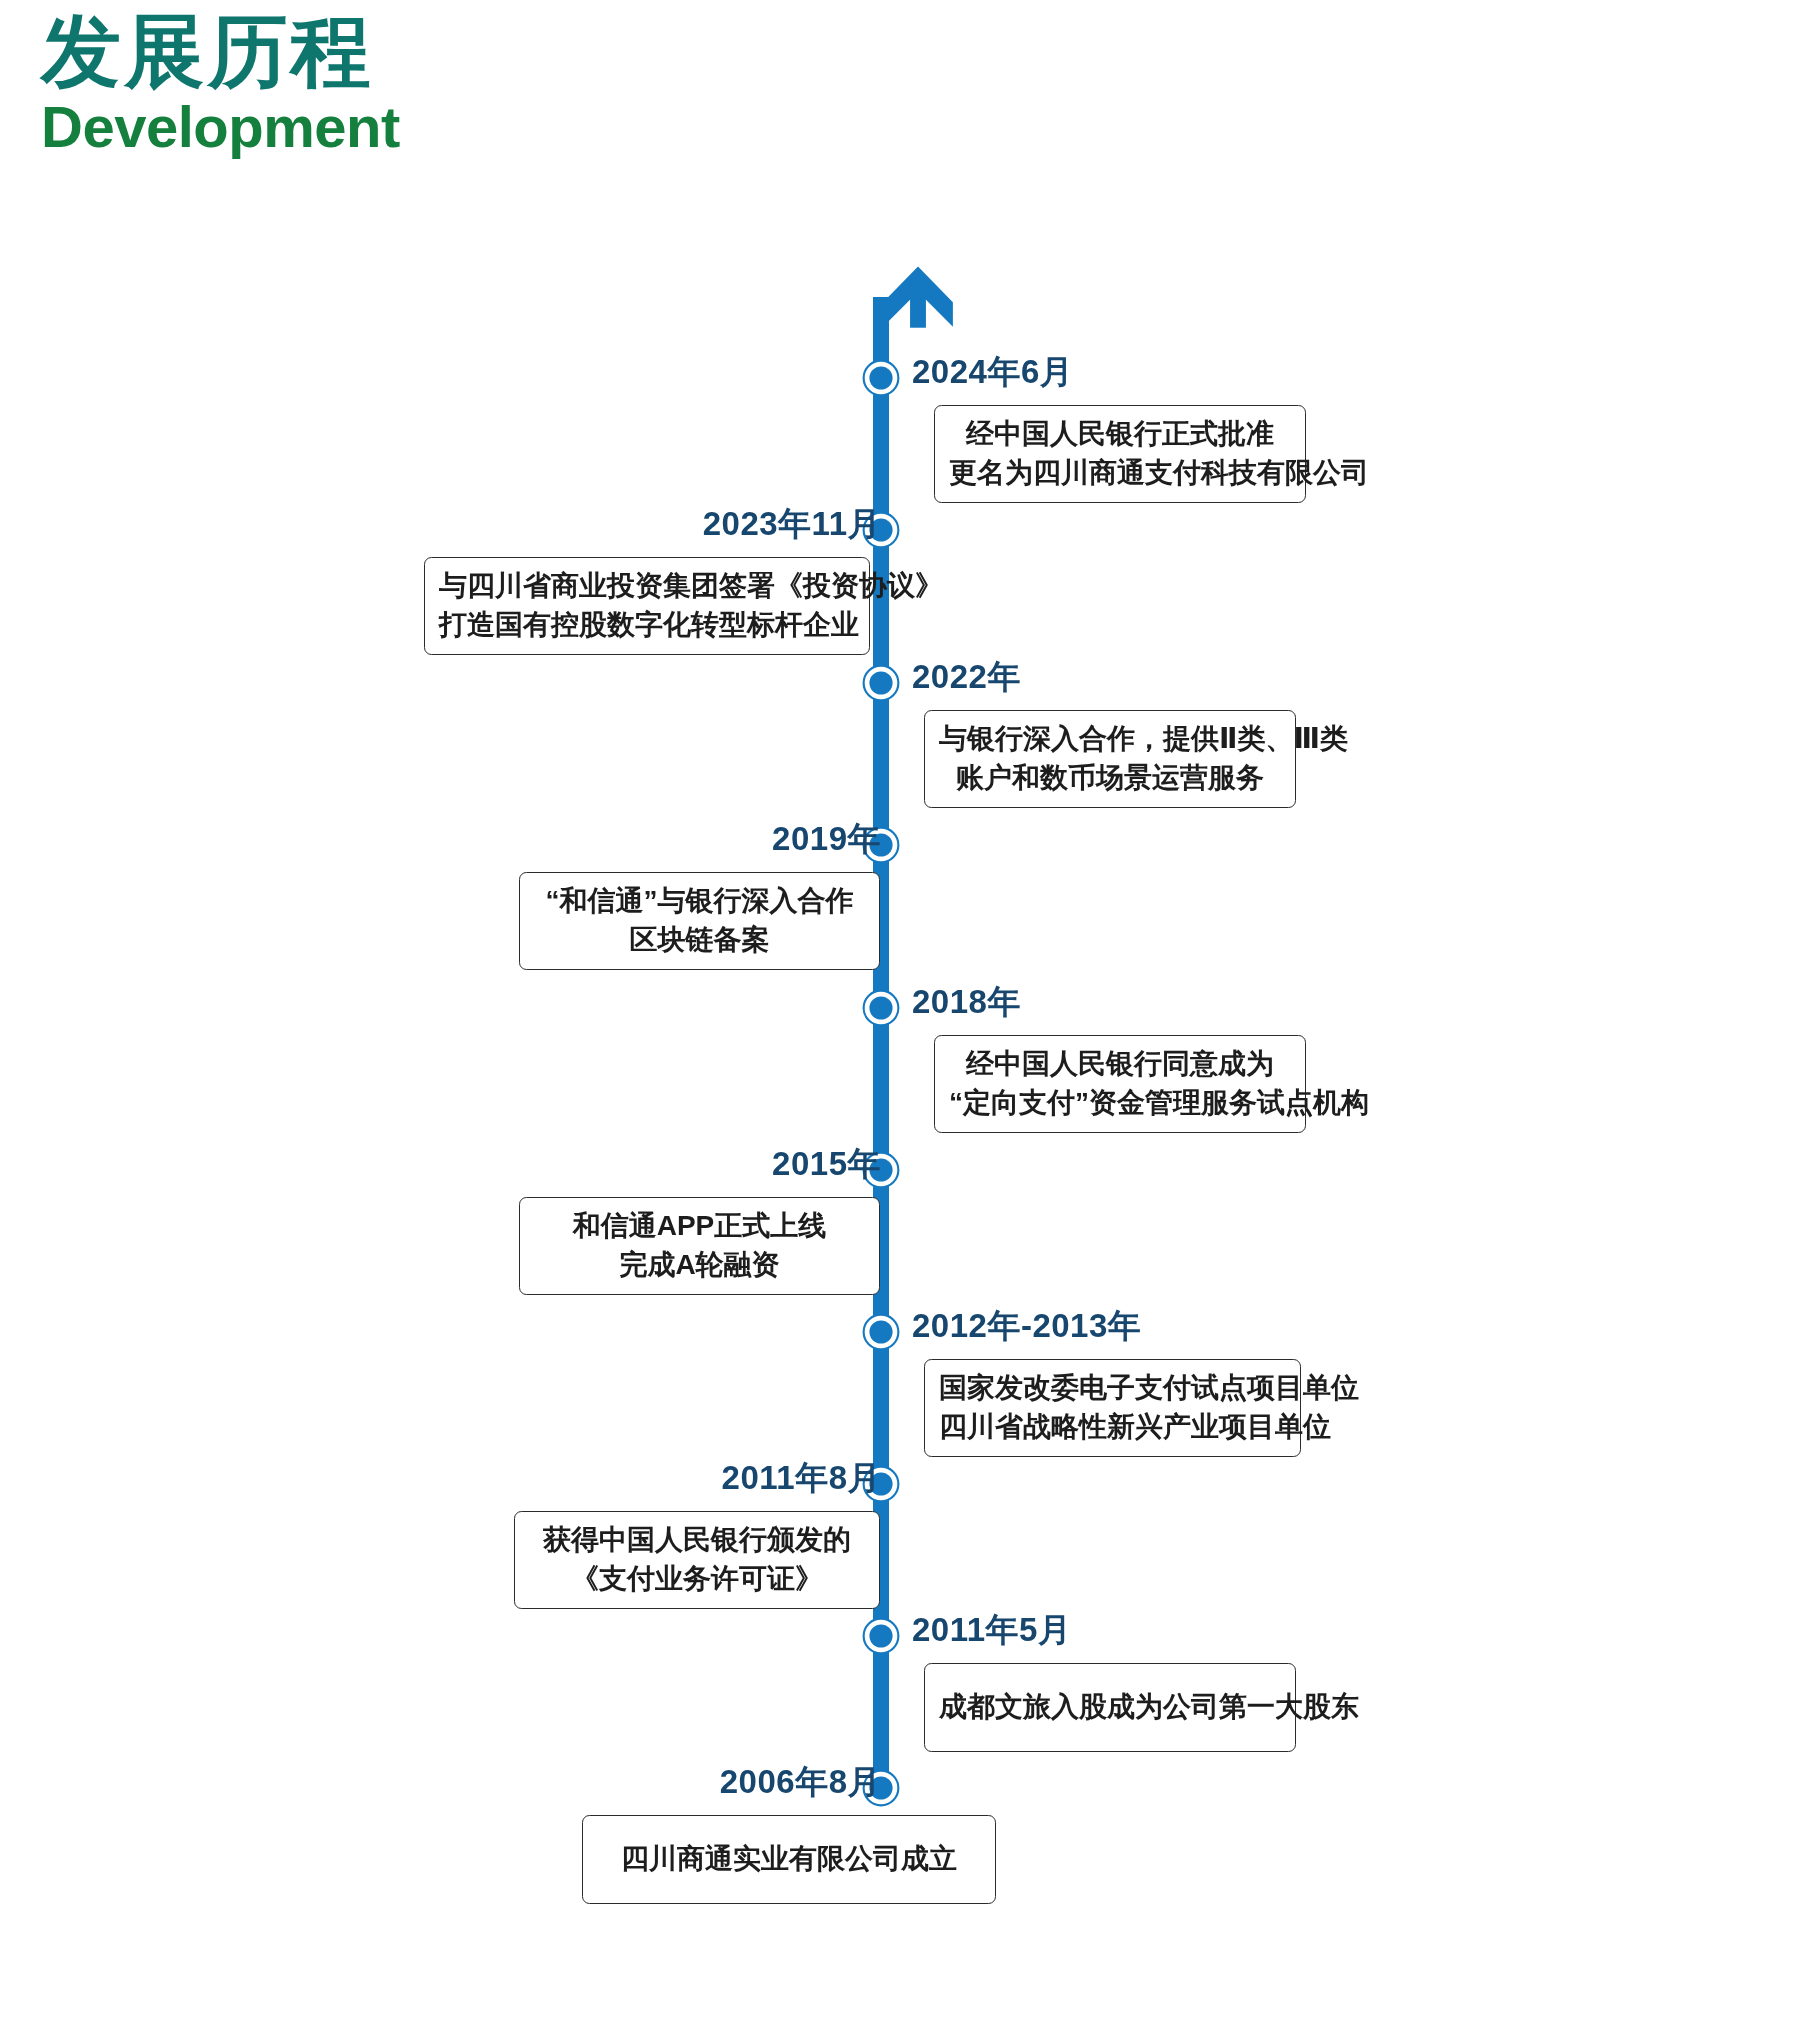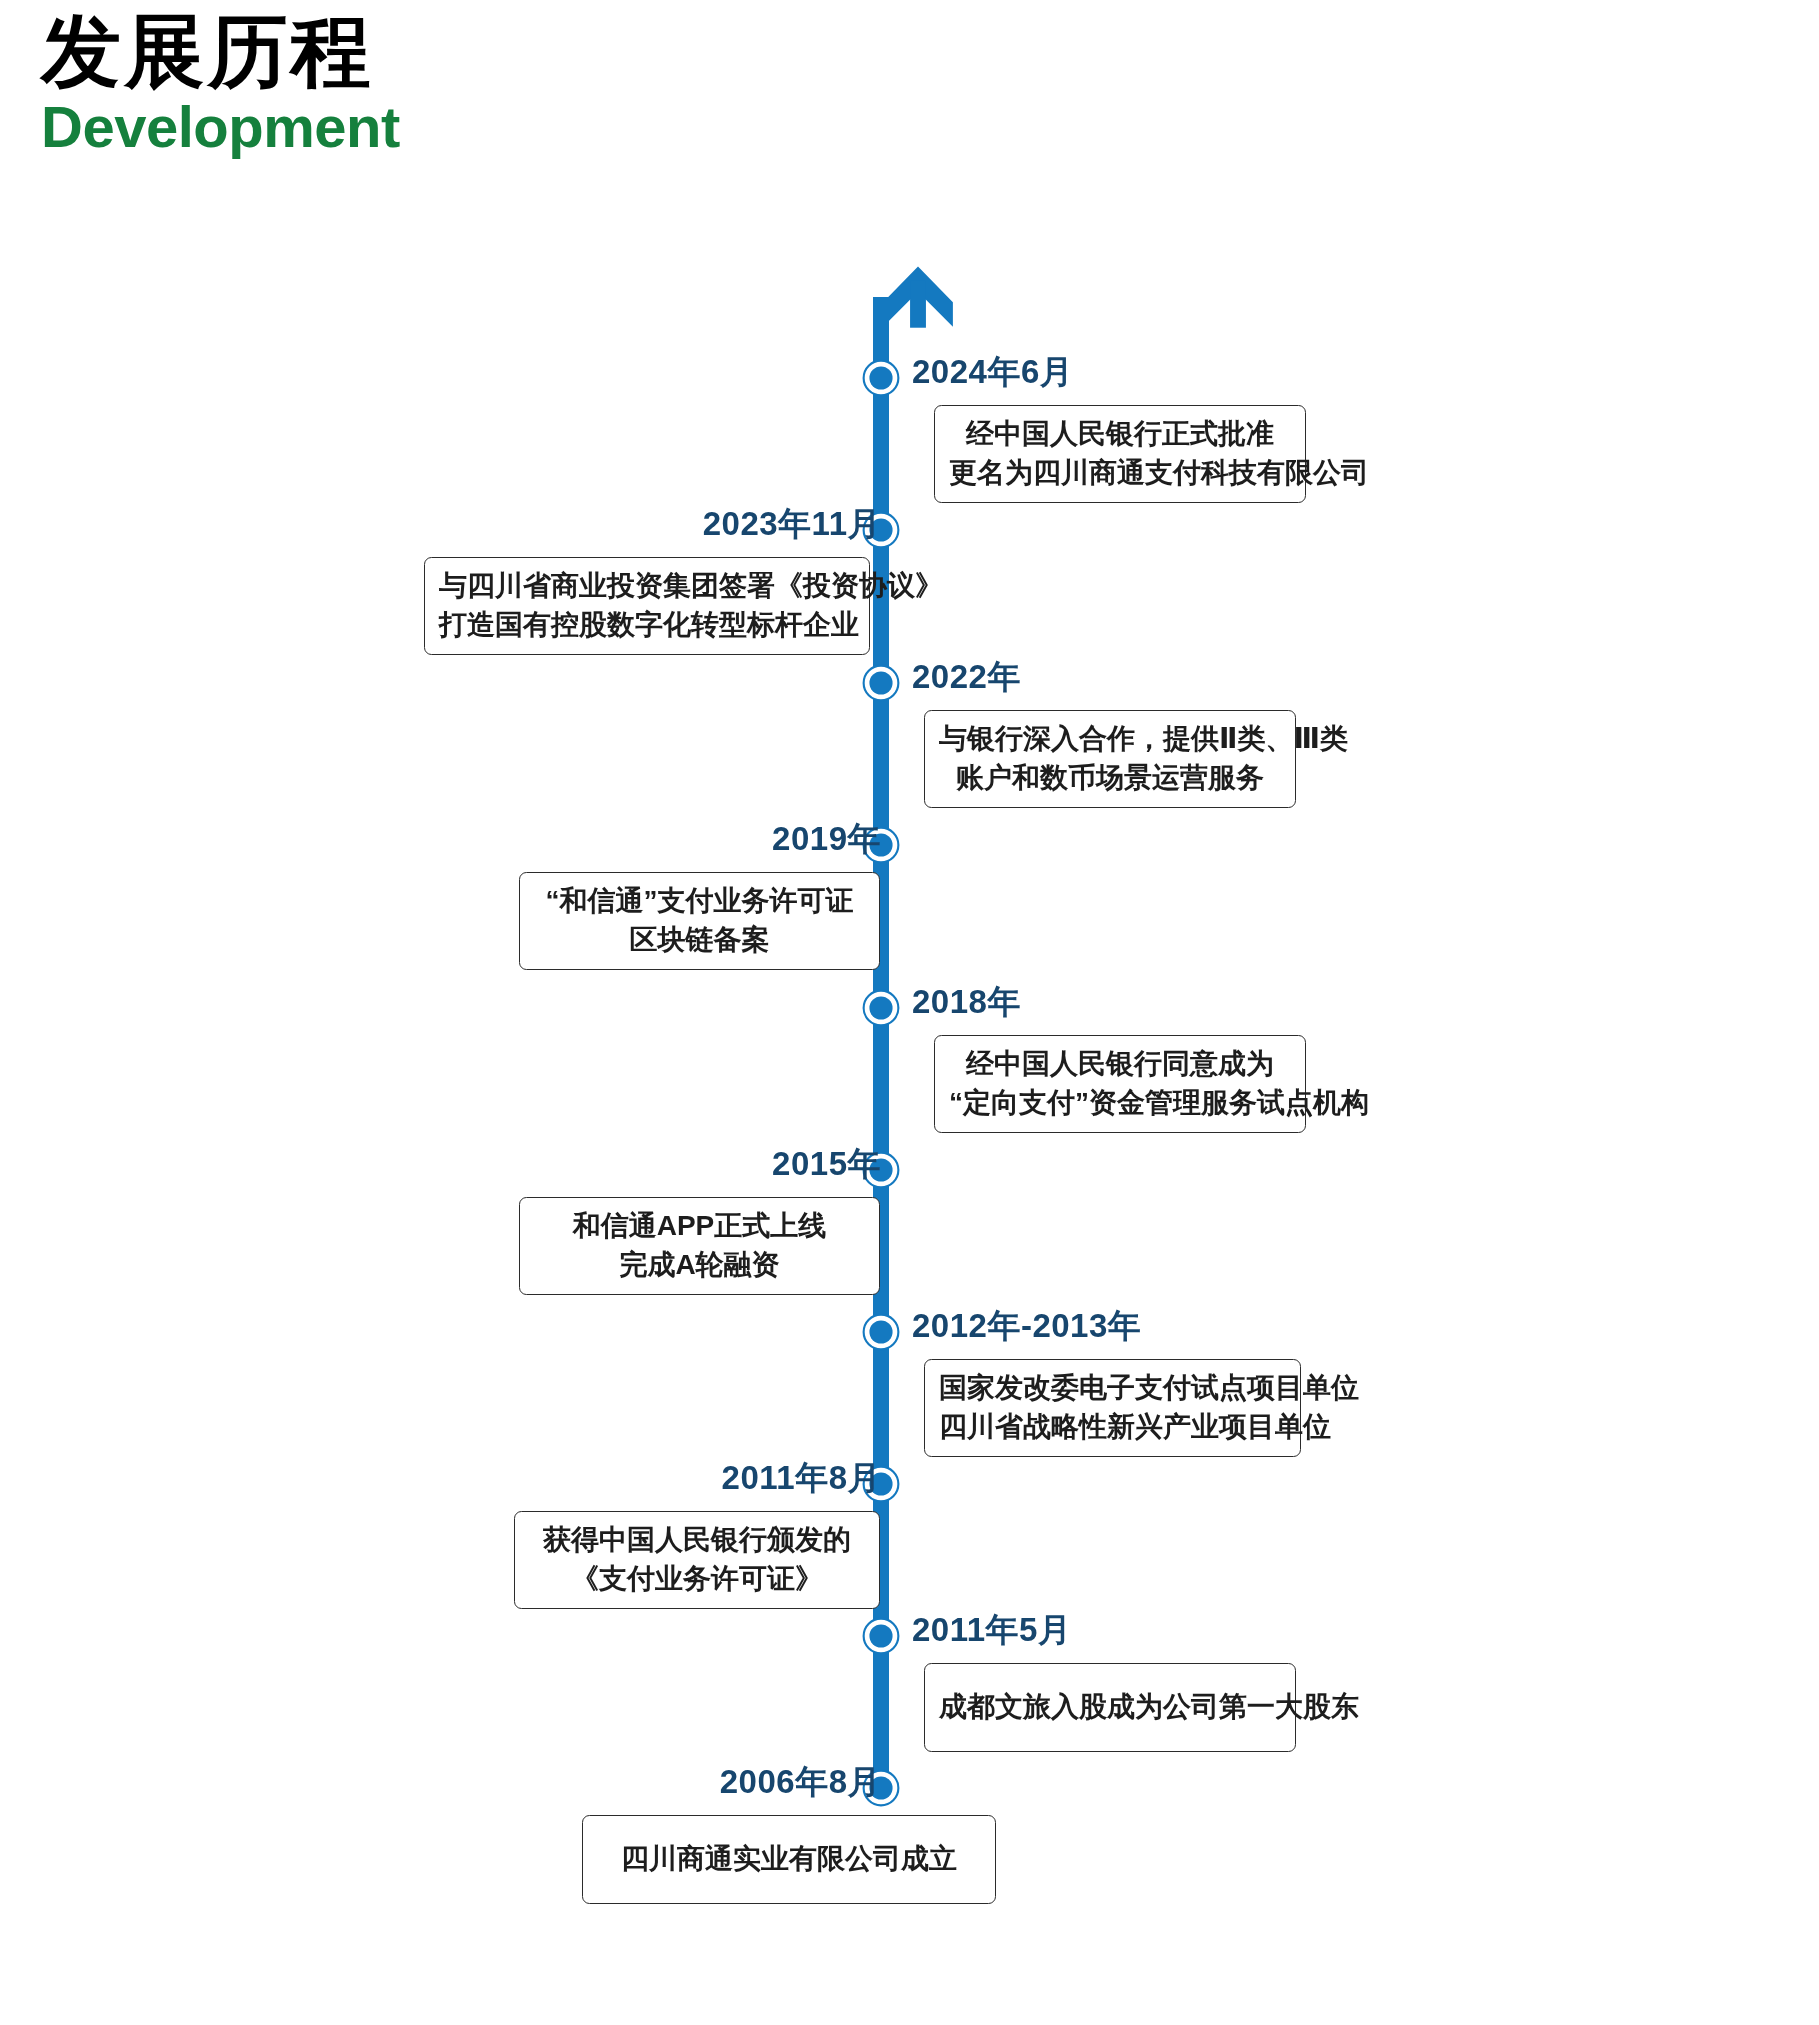--- a/index.html
+++ b/index.html
@@ -27,21 +27,21 @@
     position: absolute;
     left: 41px;
     top: 11.7px;
     width: 637px;
   }
   #title-cn {
     font-size: 80px;
     font-weight: bold;
     line-height: 1.0;
     letter-spacing: 3.2px;
-    color: #000000;
+    color: #0f766e;
     margin: 0;
     white-space: nowrap;
   }
   #title-en {
     font-size: 58px;
     font-weight: bold;
     line-height: 1.0;
     letter-spacing: -0.5px;
     color: #15803d;
     margin: 6.4px 0 0 0;
@@ -201,21 +201,21 @@
       </div>
       <div class="row side-left" style="top: 845px;">
         <div class="dot">
           <svg width="40" height="40" viewBox="0 0 76 76" xmlns="http://www.w3.org/2000/svg">
             <circle cx="38" cy="38" r="33" fill="#ffffff" stroke="#1479c0" stroke-width="4"></circle>
             <circle cx="38" cy="38" r="22" fill="#1479c0"></circle>
           </svg>
         </div>
         <div class="label">2019年</div>
         <div class="textbox" style="right: 940px; width: 361px;">
-          <div class="line">“和信通”支付业务许可证</div>
+          <div class="line">“和信通”与银行深入合作</div>
           <div class="line">区块链备案</div>
         </div>
       </div>
       <div class="row side-right" style="top: 1008px;">
         <div class="dot">
           <svg width="40" height="40" viewBox="0 0 76 76" xmlns="http://www.w3.org/2000/svg">
             <circle cx="38" cy="38" r="33" fill="#ffffff" stroke="#1479c0" stroke-width="4"></circle>
             <circle cx="38" cy="38" r="22" fill="#1479c0"></circle>
           </svg>
         </div>

